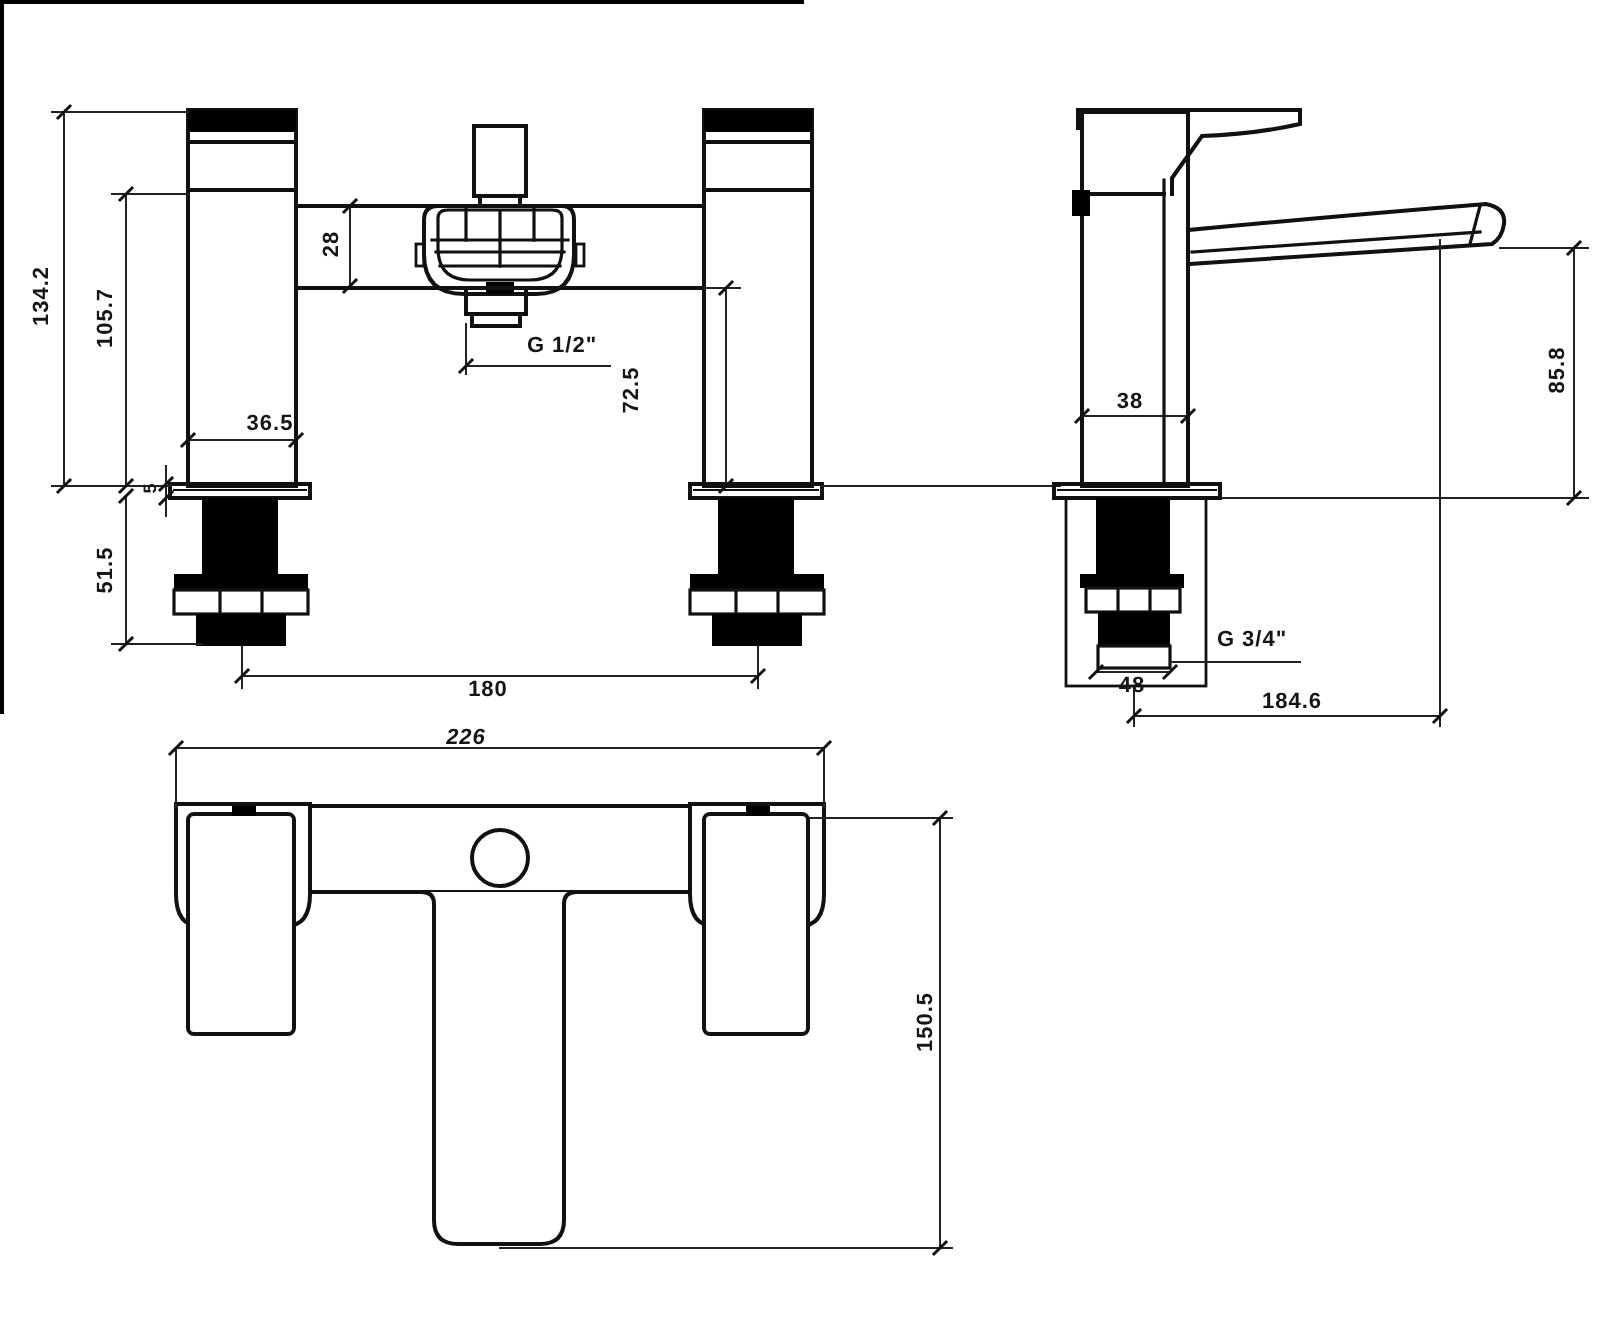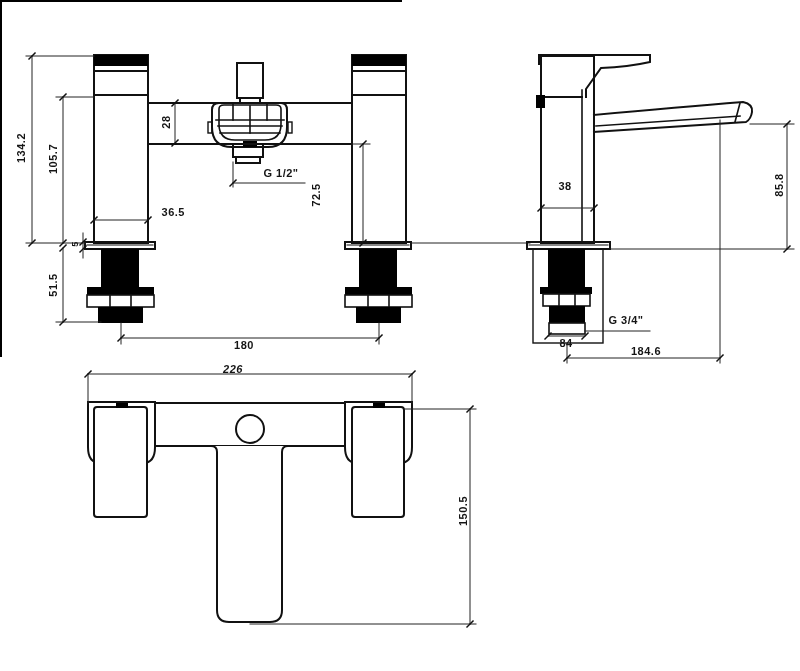--- a/index.html
+++ b/index.html
@@ -226,27 +226,27 @@
             <path d="M467,627 L473,621"></path>
       </g>
     </g>
   </g>
 </svg>
 
   <div class="dim-label rot" style="left:-29px;top:142px;">134.2</div>
   <div class="dim-label rot" style="left:3px;top:153px;">105.7</div>
   <div class="dim-label rot" style="left:3px;top:279px;">51.5</div>
   <div class="dim-label rot tiny" style="left:25px;top:239px;">5</div>
-  <div class="dim-label" style="left:85px;top:206px;text-align:right;">36.5</div>
+  <div class="dim-label" style="left:85px;top:206px;">36.5</div>
   <div class="dim-label rot" style="left:116px;top:116px;">28</div>
   <div class="dim-label" style="left:231px;top:167px;">G 1/2"</div>
   <div class="dim-label rot" style="left:266px;top:189px;">72.5</div>
   <div class="dim-label" style="left:194px;top:339px;">180</div>
 
-  <div class="dim-label" style="left:515px;top:180px;">38</div>
+  <div class="dim-label" style="left:515px;top:195px;">38</div>
   <div class="dim-label rot" style="left:729px;top:179px;">85.8</div>
   <div class="dim-label" style="left:576px;top:314px;">G 3/4"</div>
-  <div class="dim-label" style="left:516px;top:337px;">84</div>
+  <div class="dim-label" style="left:516px;top:337px;">48</div>
   <div class="dim-label" style="left:596px;top:345px;">184.6</div>
 
   <div class="dim-label" style="left:183px;top:363px;font-style:italic;">226</div>
   <div class="dim-label rot" style="left:413px;top:505px;">150.5</div>
 </div>
 
 </body></html>

